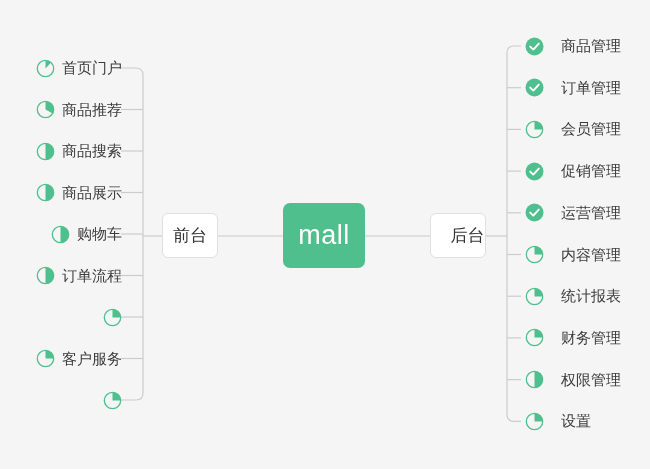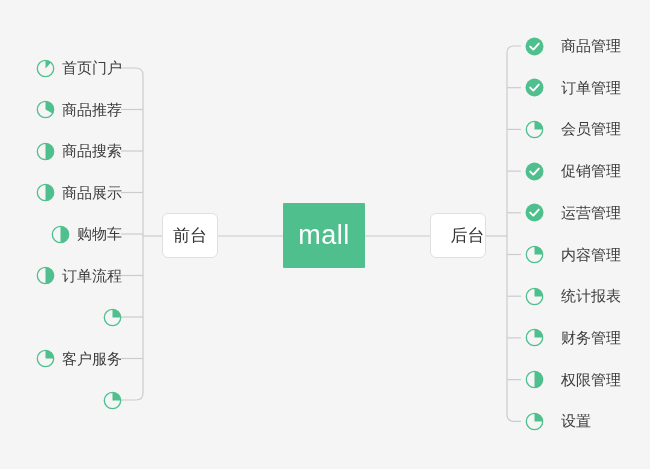--- a/index.html
+++ b/index.html
@@ -28,21 +28,21 @@
     pointer-events: none;
   }
   
   .center-node {
     position: absolute;
     left: 283px;
     top: 203px;
     width: 82px;
     height: 65px;
     background: #4FC08D;
-    border-radius: 1px;
+    border-radius: 7px;
     display: flex;
     align-items: center;
     justify-content: center;
     color: #ffffff;
     font-size: 27px;
     letter-spacing: 0.5px;
   }
   
   .branch-node {
     position: absolute;

